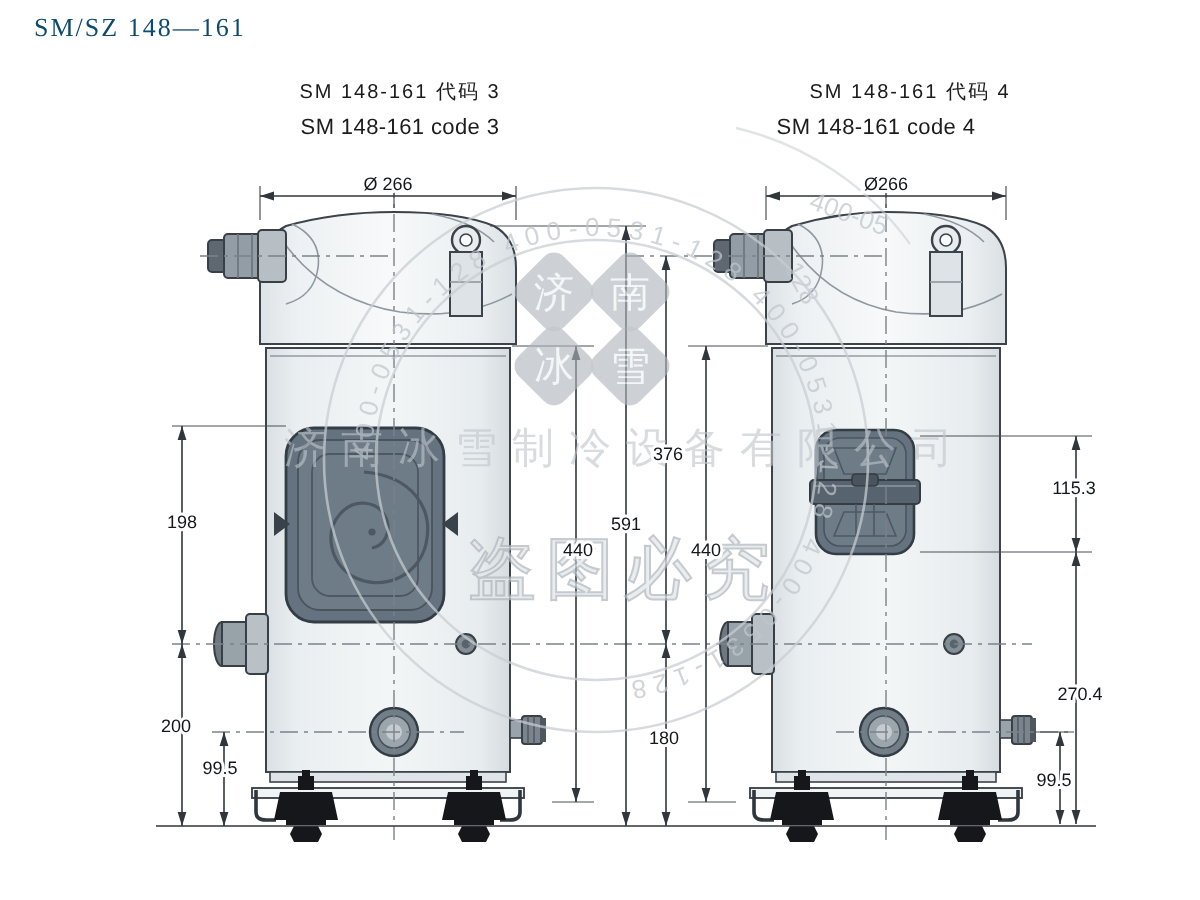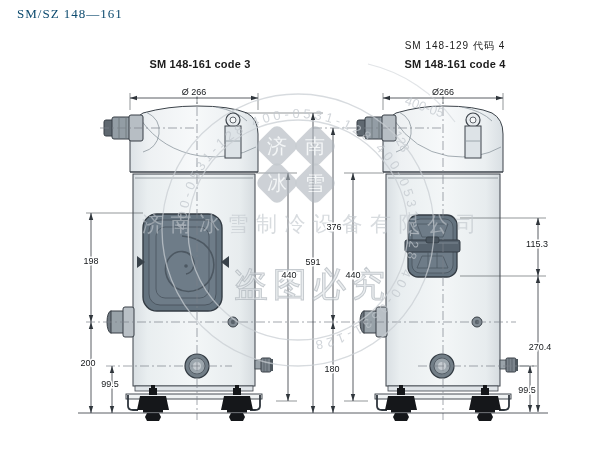--- a/index.html
+++ b/index.html
@@ -2,25 +2,25 @@
 <html><head>
 <meta charset="utf-8">
 <style>
   html,body{margin:0;padding:0;background:#ffffff;}
   body{width:600px;height:450px;overflow:hidden;font-family:"Liberation Sans",sans-serif;}
   #page{position:relative;width:600px;height:450px;background:#fff;}
   #page-title{position:absolute;left:17px;top:6px;font-family:"Liberation Serif",serif;
     font-size:13px;color:#0c4a6e;letter-spacing:1px;}
   .hdr{position:absolute;width:190px;text-align:center;color:#1c1c1c;}
   .hdr-cn{font-size:10px;letter-spacing:1px;}
-  .hdr-en{font-size:11px;font-weight:bold;letter-spacing:0.2px;}
+  .hdr-en{font-size:11px;font-weight:normal;letter-spacing:0.2px;}
   #hdrL-cn{left:105px;top:39px;}
   #hdrL-en{left:105px;top:58px;}
   #hdrR-cn{left:360px;top:39px;}
-  #hdrR-en{left:360px;top:58px;}
+  #hdrR-en{left:343px;top:58px;}
   svg{position:absolute;left:0;top:0;}
   svg text{font-family:"Liberation Sans",sans-serif;}
   .dl{font-size:9px;fill:#15181b;stroke:#ffffff;stroke-width:3px;paint-order:stroke;text-anchor:middle;}
   .ext{stroke:#4a5056;stroke-width:0.6;}
   .dim{stroke:#30363c;stroke-width:0.8;}
   .cl{stroke:#7b828a;stroke-width:0.7;stroke-dasharray:9 3 2 3;}
   .outline{stroke:#3c434a;stroke-width:1;}
   .inner-line{stroke:#8e98a0;stroke-width:0.8;fill:none;}
   .wm-txt{fill:#c0c6cc;}
 </style>
@@ -272,17 +272,18 @@
     <text class="dl" x="353" y="278">440</text>
     <text class="dl" x="334" y="230">376</text>
     <text class="dl" x="332" y="372">180</text>
     <text class="dl" x="537" y="247">115.3</text>
     <text class="dl" x="540" y="350">270.4</text>
     <text class="dl" x="527" y="393">99.5</text>
   </g>
 </svg>
 
 <div id="page-title">SM/SZ 148—161</div>
+<div id="hdrL-cn" class="hdr hdr-cn">SM 148-161 代码 3</div>
 <div id="hdrL-en" class="hdr hdr-en">SM 148-161 code 3</div>
-<div id="hdrR-cn" class="hdr hdr-cn">SM 148-129 代码 4</div>
+<div id="hdrR-cn" class="hdr hdr-cn">SM 148-161 代码 4</div>
 <div id="hdrR-en" class="hdr hdr-en">SM 148-161 code 4</div>
 
 </div>
 
 </body></html>

